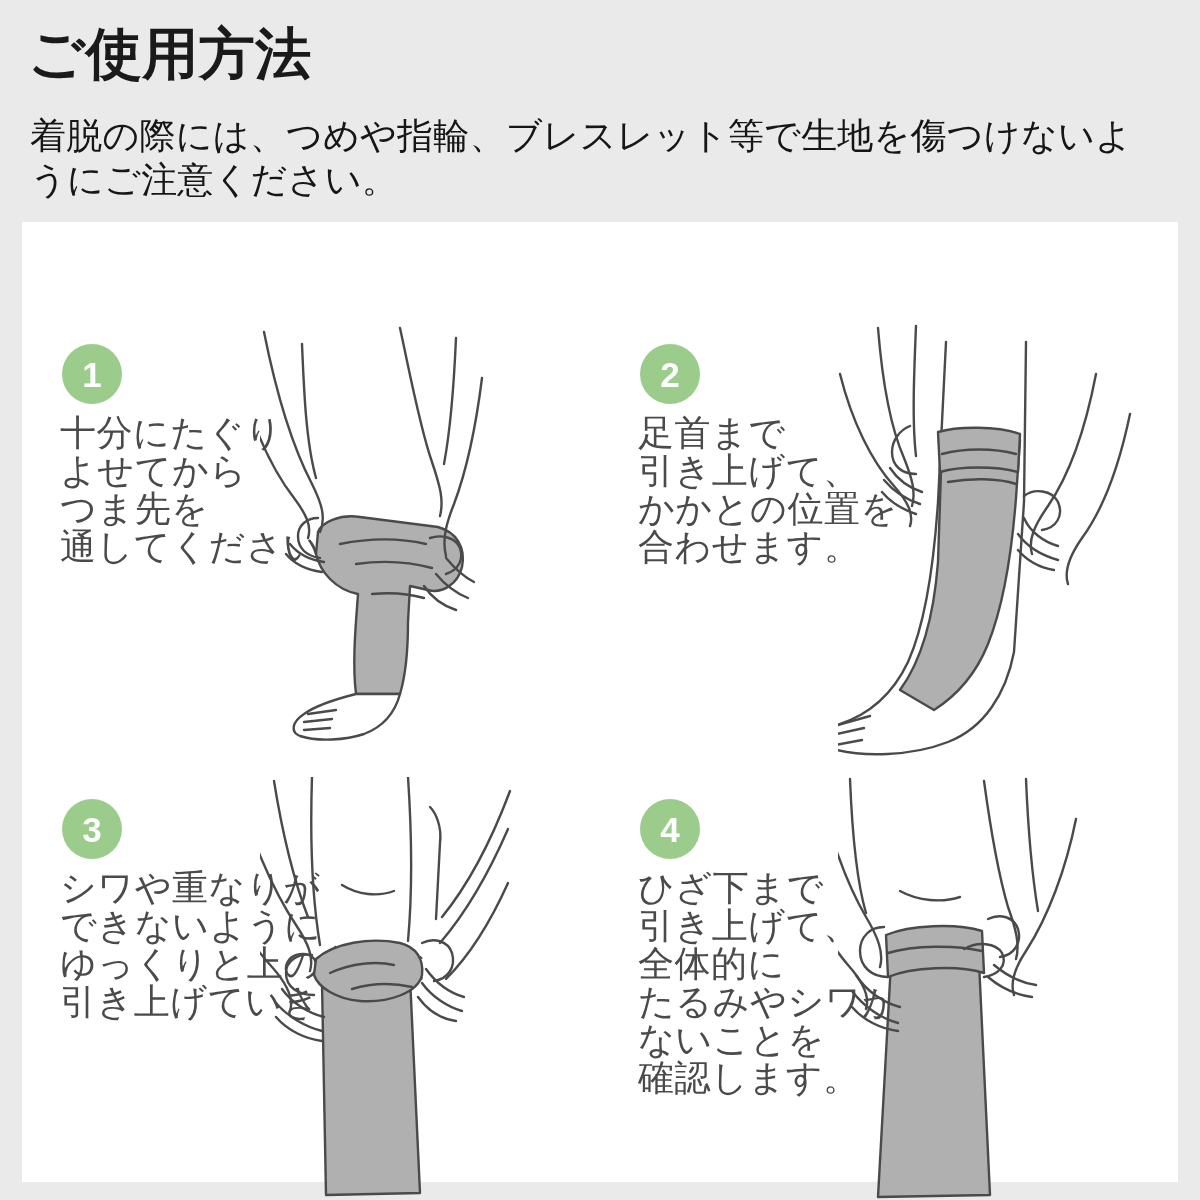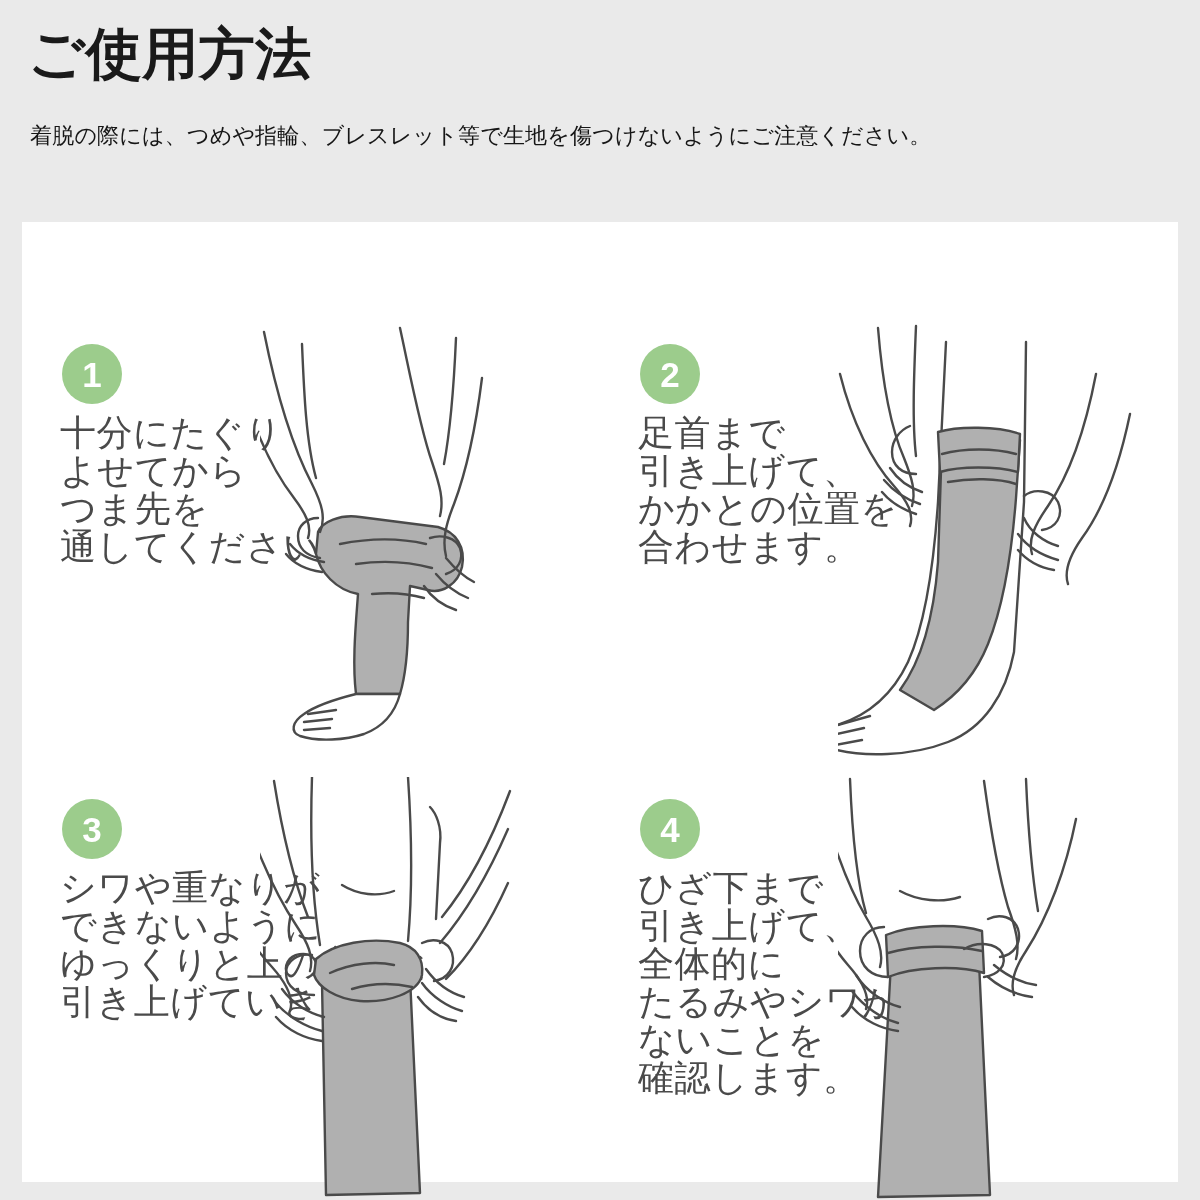--- a/index.html
+++ b/index.html
@@ -26,21 +26,21 @@
     font-weight: bold;
     color: #1a1a1a;
     letter-spacing: 0.5px;
     line-height: 1.15;
   }
   .page-subtitle {
     position: absolute;
     left: 30px;
     top: 114px;
     width: 1130px;
-    font-size: 22px;
+    font-size: 36px;
     color: #161616;
     line-height: 44px;
     letter-spacing: 0.2px;
   }
   .card {
     position: absolute;
     left: 22px;
     top: 222px;
     width: 1156px;
     height: 960px;

